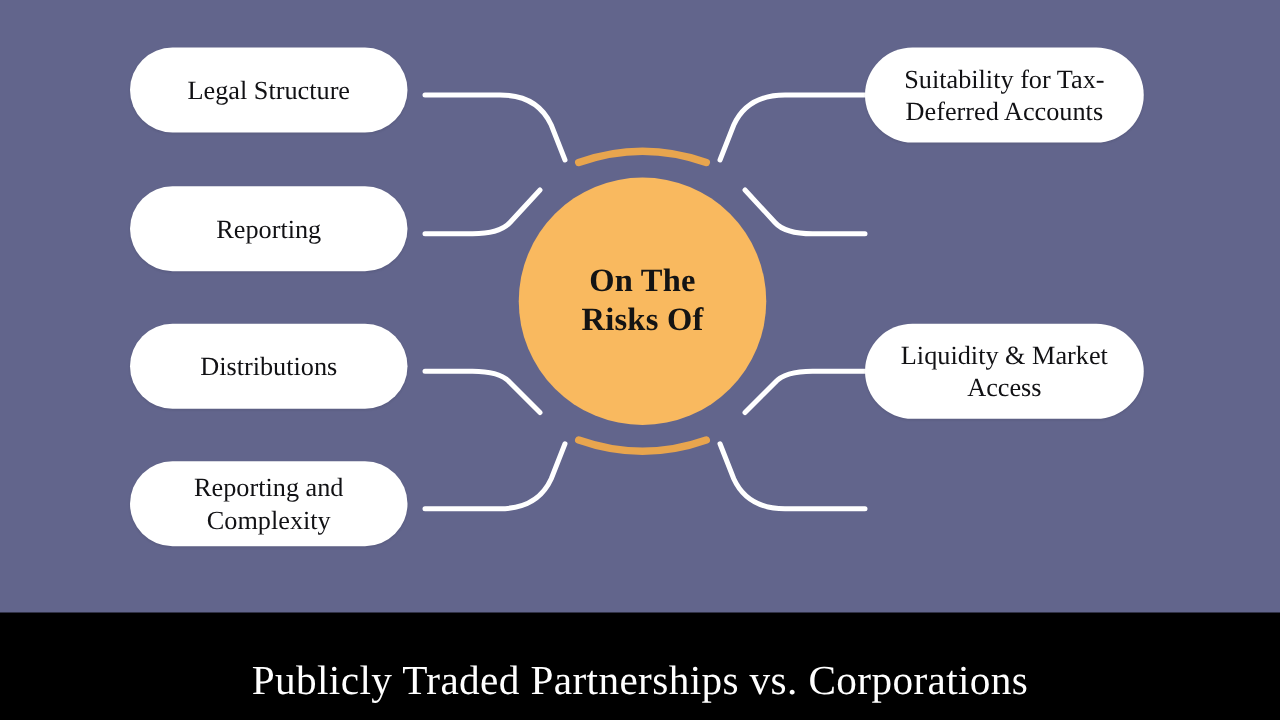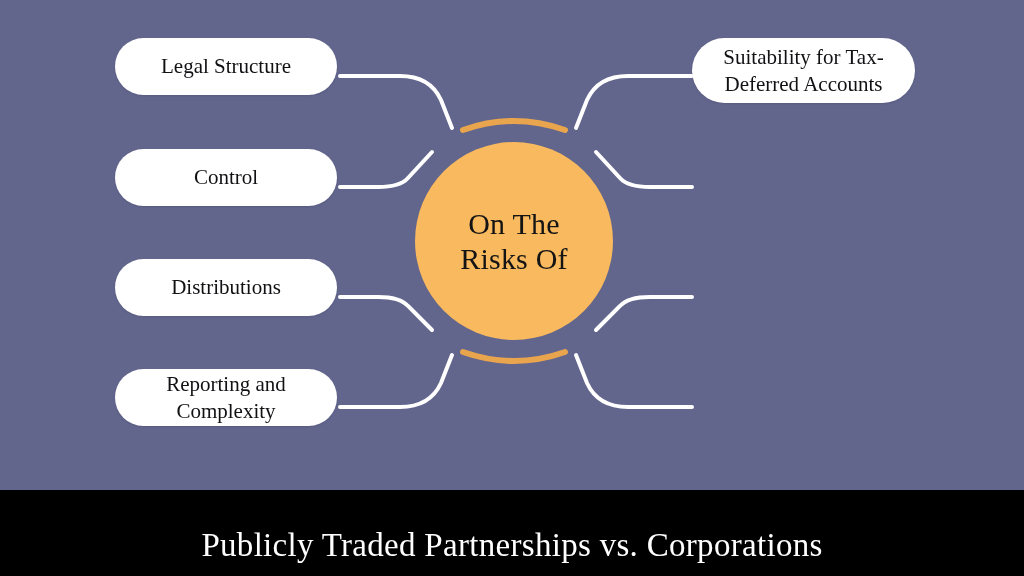--- a/index.html
+++ b/index.html
@@ -40,22 +40,22 @@
     height: 198px;
     border-radius: 50%;
     background: #f9b95f;
     display: flex;
     align-items: center;
     justify-content: center;
     text-align: center;
     z-index: 4;
   }
   .hub-label {
-    font-size: 30px;
-    font-weight: normal;
+    font-size: 26px;
+    font-weight: bold;
     color: #141414;
     line-height: 1.18;
     letter-spacing: .2px;
     padding: 0 8px;
   }
 
   
   .node {
     position: absolute;
     background: #ffffff;
@@ -68,22 +68,22 @@
     z-index: 3;
     box-shadow: 0 1px 2px rgba(20,20,30,.10);
   }
   .node-label {
     font-size: 21px;
     color: #111114;
     line-height: 1.24;
     padding: 0 16px;
   }
 
-  .n-left  { left: 115px;  width: 222px; height: 57px; }
-  .n-right { left: 692px;  width: 223px; height: 65px; }
+  .n-left  { left: 104px;  width: 222px; height: 68px; }
+  .n-right { left: 692px;  width: 223px; height: 76px; }
 
   .row1 { top: 38px; }
   .row2 { top: 149px; }
   .row3 { top: 259px; }
   .row4 { top: 369px; }
 
   
   .caption-bar {
     position: absolute;
     left: 0;
@@ -133,30 +133,33 @@
     <div class="hub-label">
       <span>On The</span><br>
       <span>Risks Of</span>
     </div>
   </div>
 
   <div class="node n-left row1">
     <span class="node-label">Legal Structure</span>
   </div>
   <div class="node n-left row2">
-    <span class="node-label">Control</span>
+    <span class="node-label">Reporting</span>
   </div>
   <div class="node n-left row3">
     <span class="node-label">Distributions</span>
   </div>
   <div class="node n-left row4">
     <span class="node-label">Reporting and Complexity</span>
   </div>
 
   <div class="node n-right row1">
     <span class="node-label">Suitability for Tax-Deferred Accounts</span>
   </div>
+  <div class="node n-right row3">
+    <span class="node-label">Liquidity &amp; Market Access</span>
+  </div>
 
   <div class="caption-bar">
     <span class="caption-text">Publicly Traded Partnerships vs. Corporations</span>
   </div>
 
 </div>
 
 </body></html>

